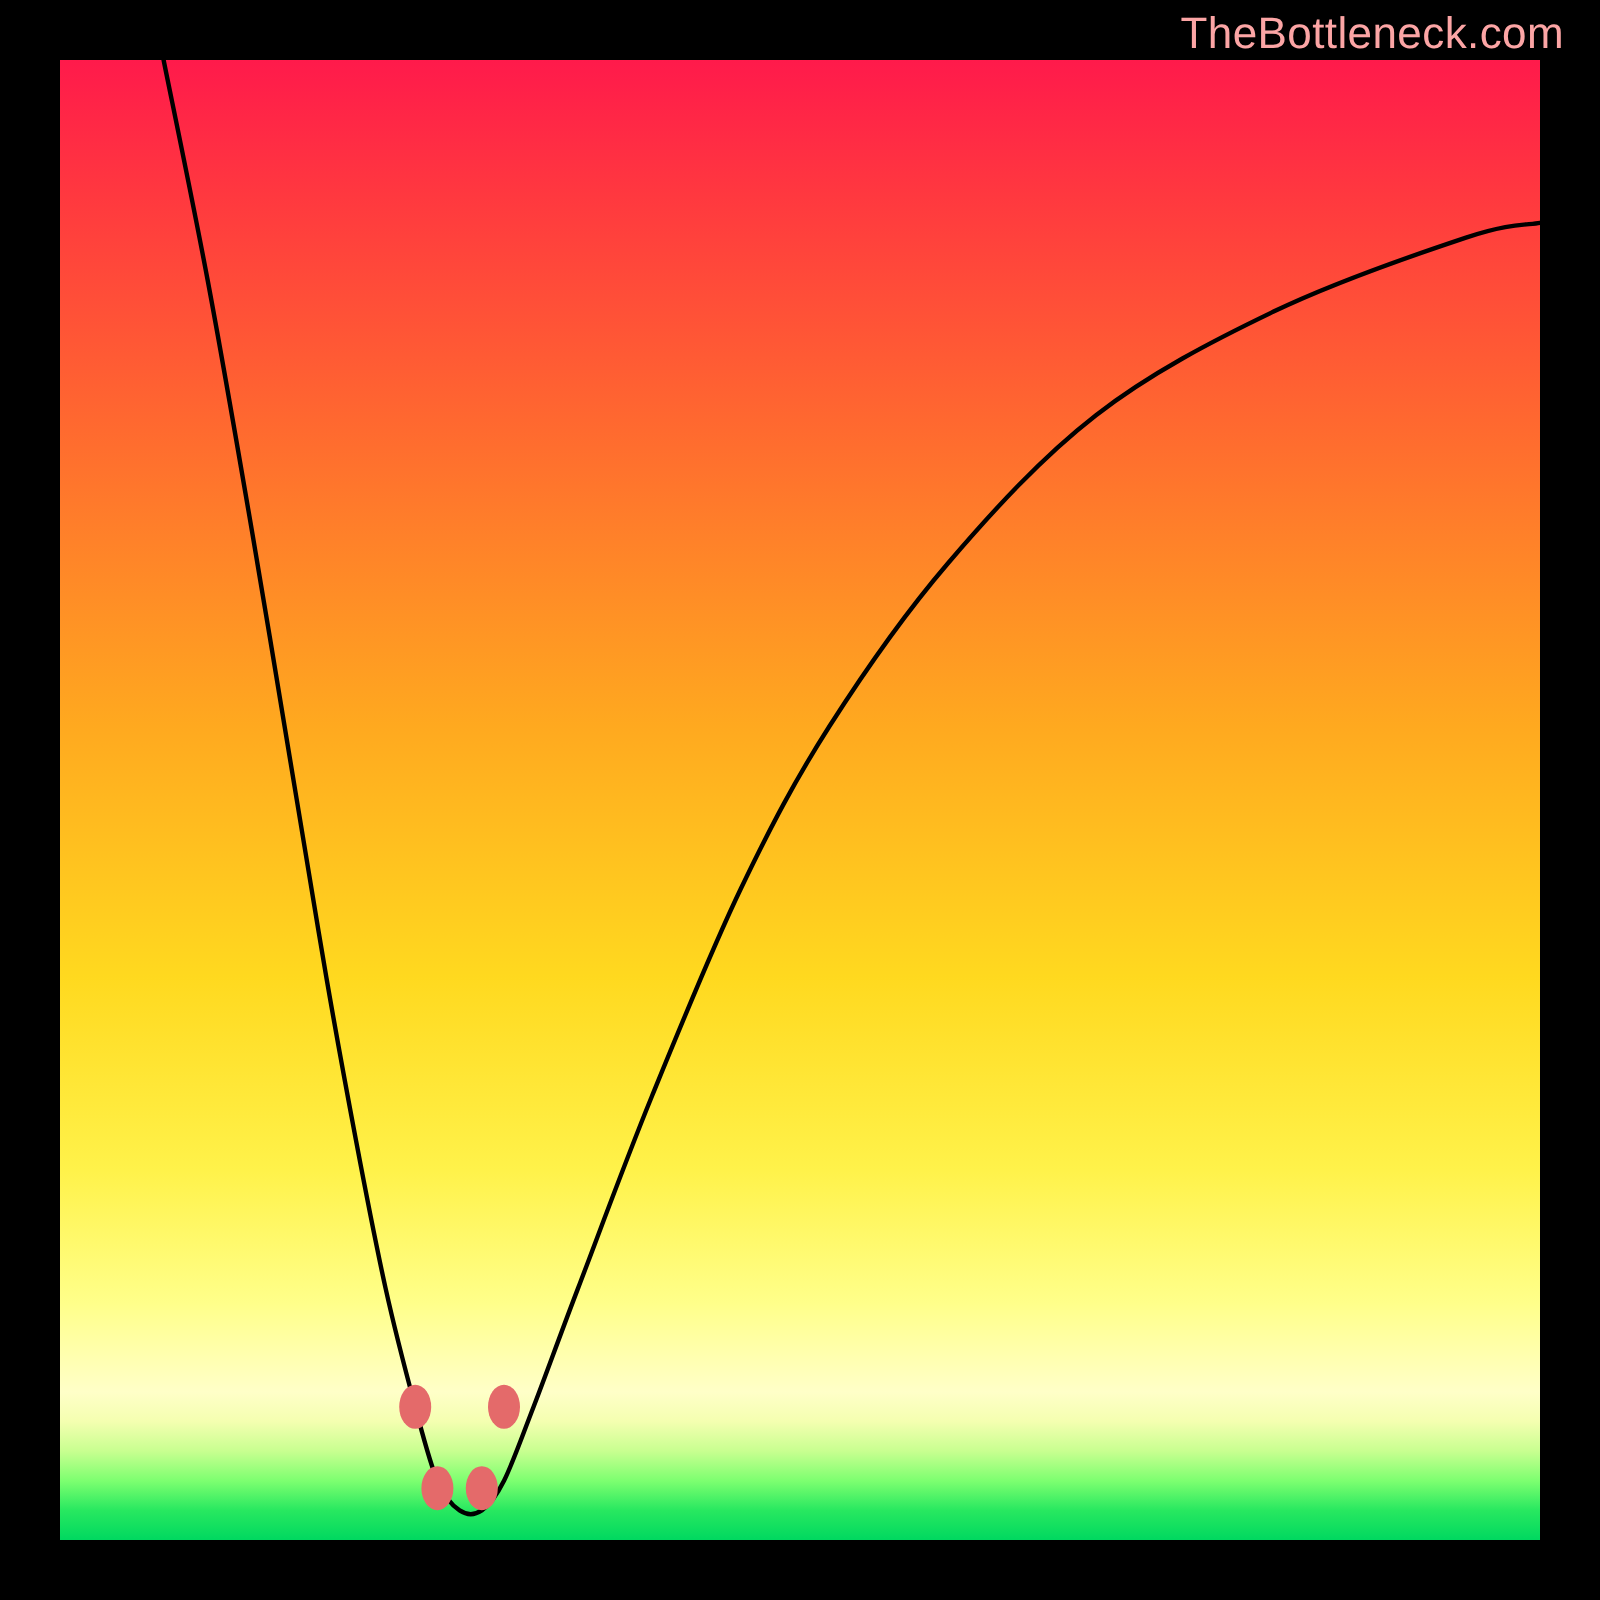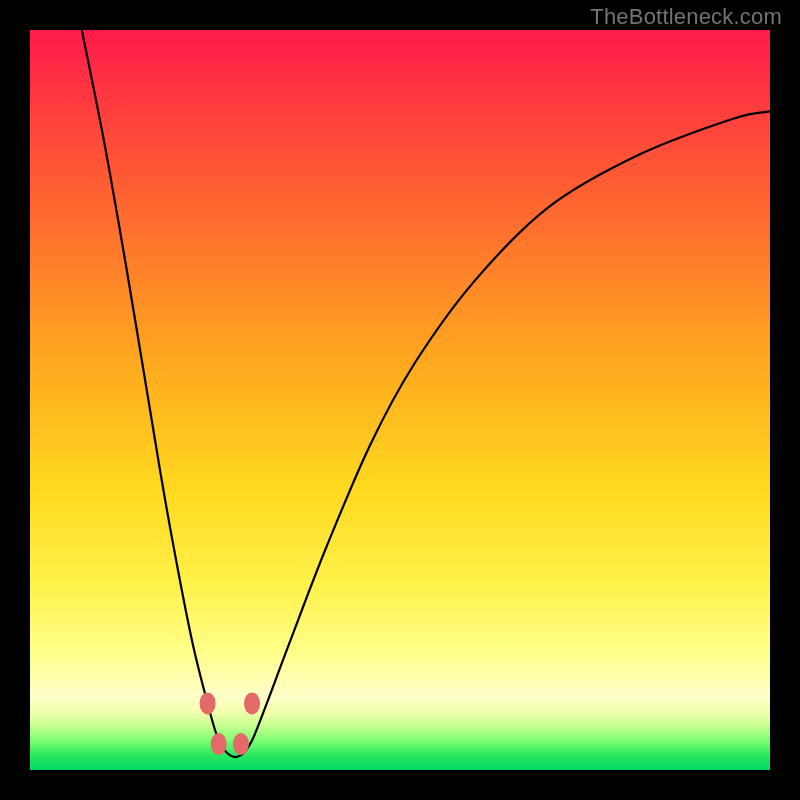--- a/index.html
+++ b/index.html
@@ -30,21 +30,21 @@
       #c8ff90 94%,
       #7dff70 96%,
       #28e860 98%,
       #00d860 100%
     );
   }
   .watermark {
     position: absolute;
     top: 4px;
     right: 18px;
-    color: #737373;
+    color: #fca5a5;
     font-size: 22px;
     font-weight: 500;
     letter-spacing: 0.2px;
     user-select: none;
   }
   svg.curve {
     position: absolute;
     left: 0;
     top: 0;
     width: 740px;

